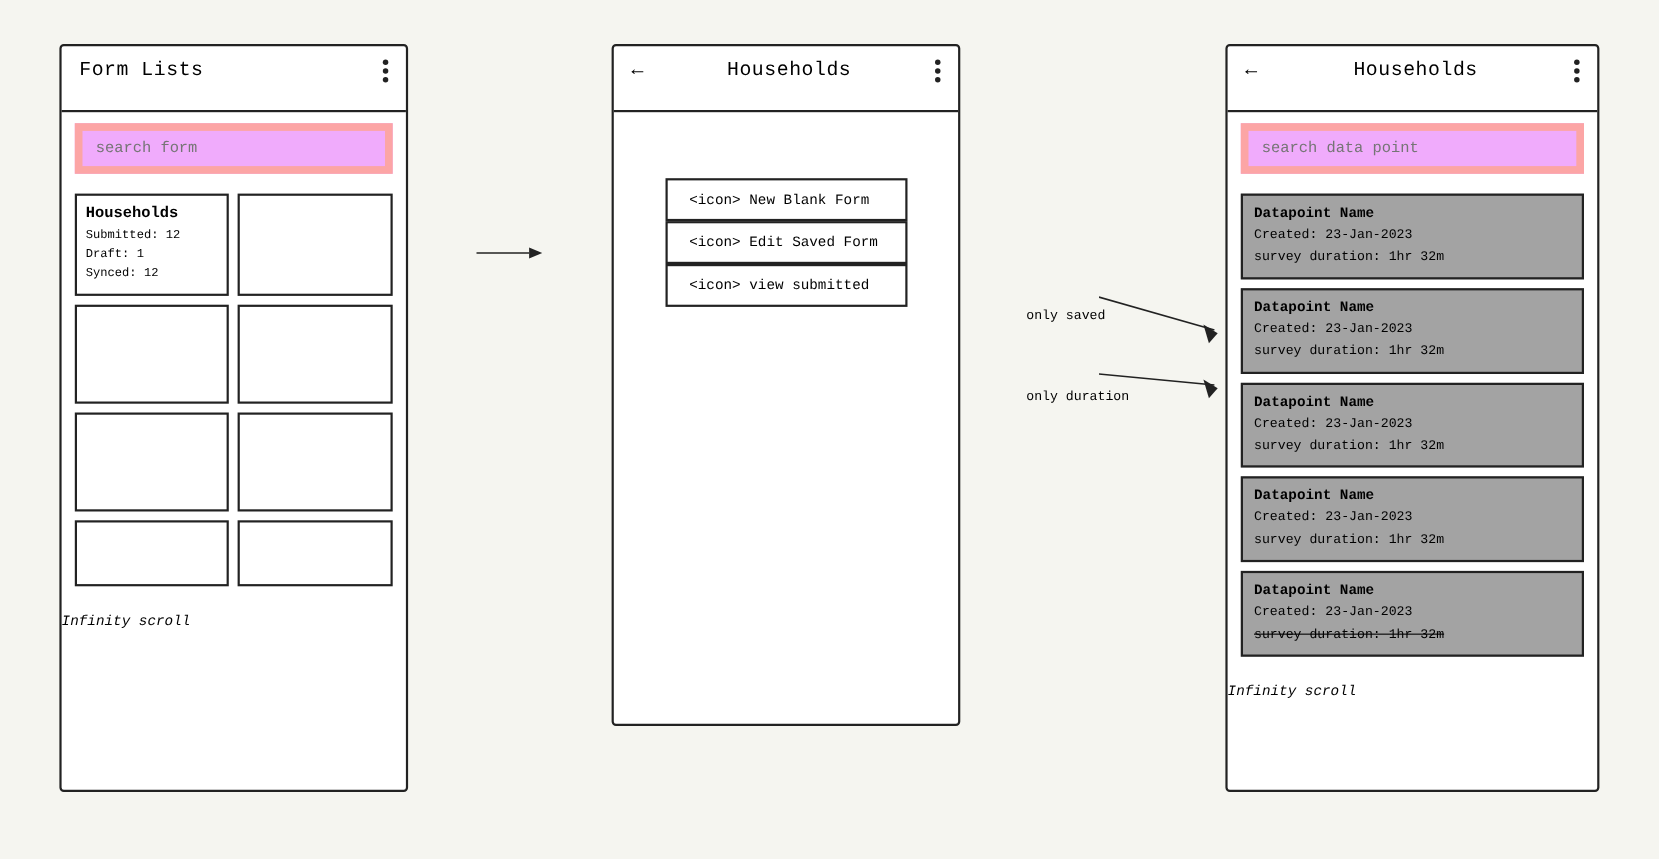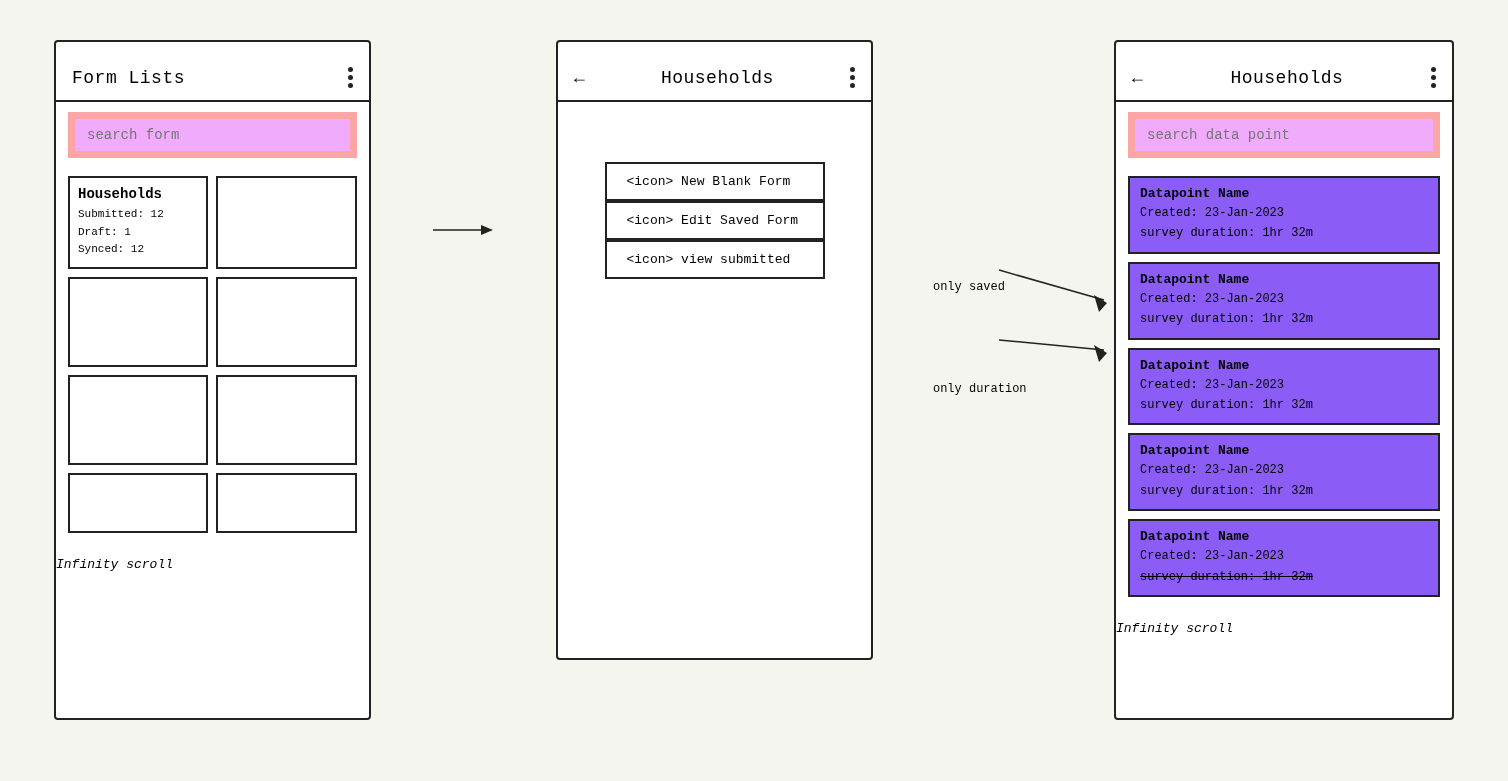--- a/index.html
+++ b/index.html
@@ -41,21 +41,21 @@
     }
 
     .screen-3 {
       width: 340px;
       min-height: 680px;
     }
 
     
     .screen-header {
       display: flex;
-      align-items: flex-end;
+      align-items: flex-start;
       justify-content: space-between;
       padding: 12px 16px;
       border-bottom: 2px solid #222;
       min-height: 60px;
     }
 
     .screen-header .title {
       font-size: 18px;
       font-weight: normal;
       letter-spacing: 0.5px;
@@ -153,21 +153,21 @@
     .datapoint-list {
       padding: 8px 12px;
       display: flex;
       flex-direction: column;
       gap: 8px;
     }
 
     .datapoint-card {
       border: 2px solid #222;
       padding: 8px 10px;
-      background: #8b5cf6;
+      background: #a3a3a3;
     }
 
     .datapoint-card .dp-title {
       font-size: 13px;
       font-weight: bold;
       margin-bottom: 2px;
     }
 
     .datapoint-card .dp-meta {
       font-size: 12px;
@@ -179,21 +179,21 @@
     }
 
     
     .annotation-area {
       width: 130px;
       position: relative;
       display: flex;
       flex-direction: column;
       align-items: flex-start;
       padding-top: 240px;
-      gap: 88px;
+      gap: 60px;
     }
 
     .annotation-text {
       font-size: 12px;
       font-style: normal;
       white-space: nowrap;
     }
   </style>
 </head>
 <body>

